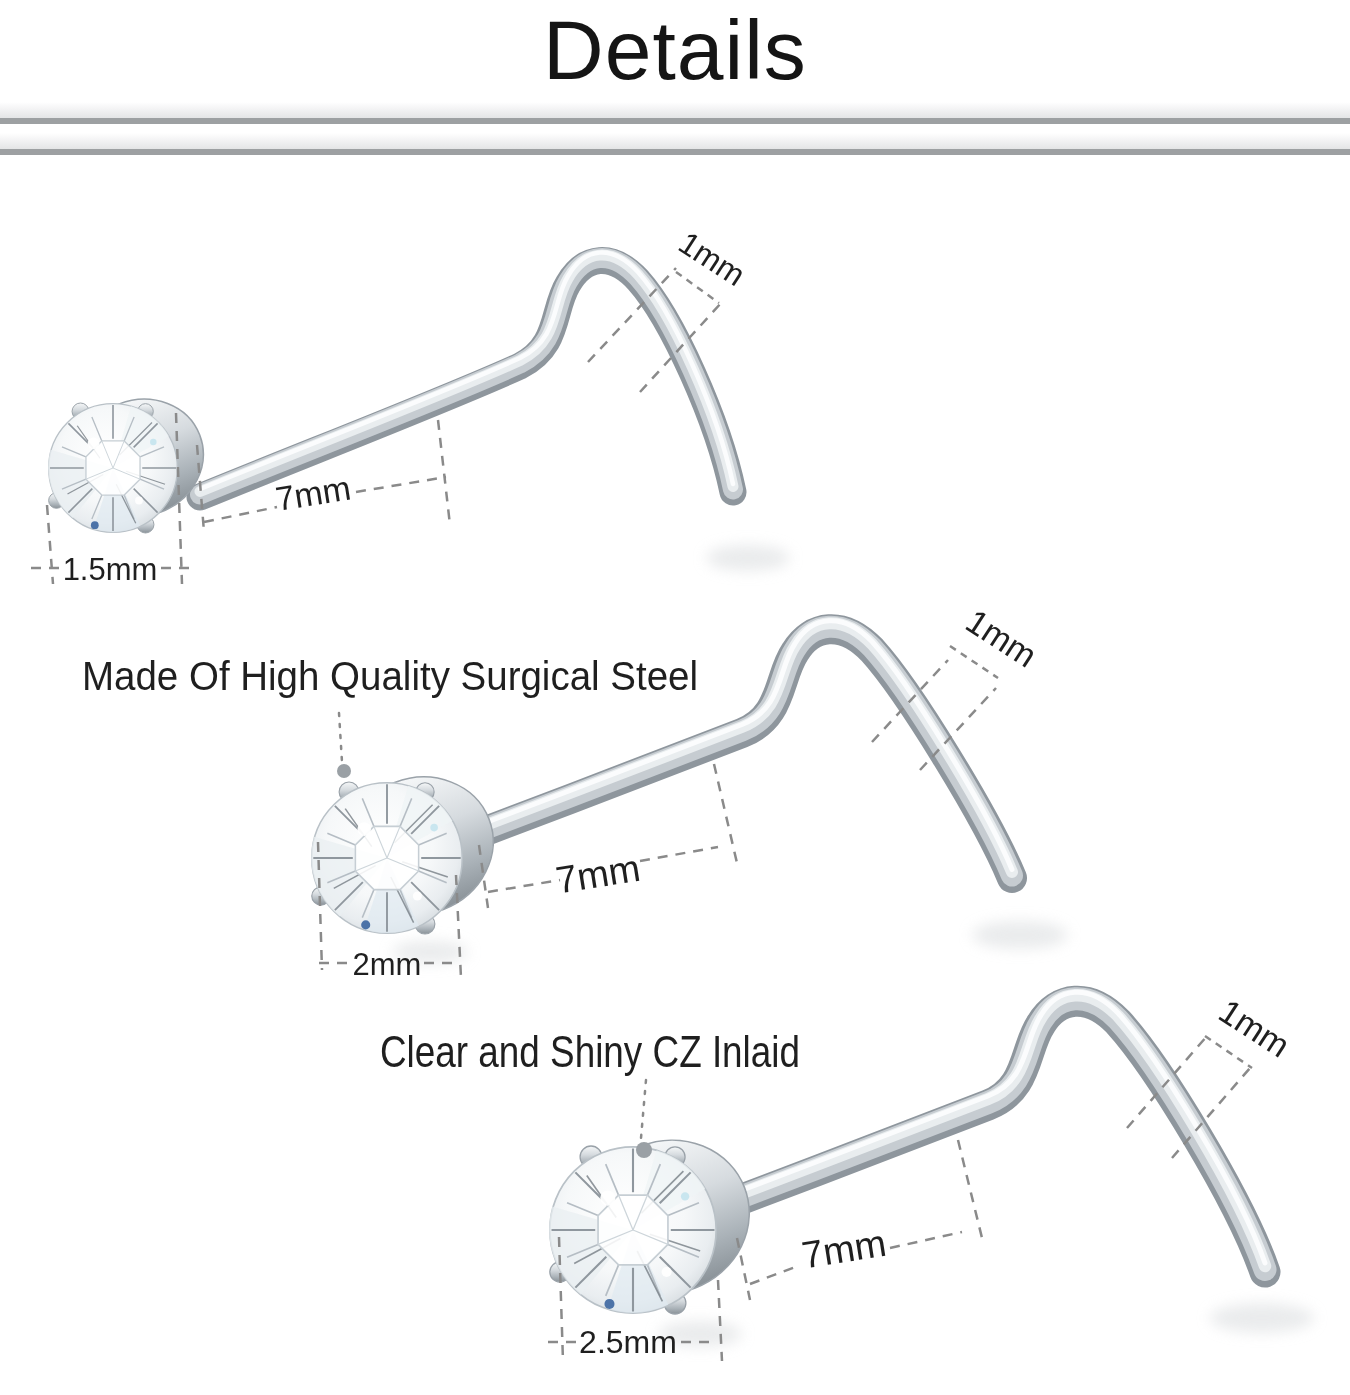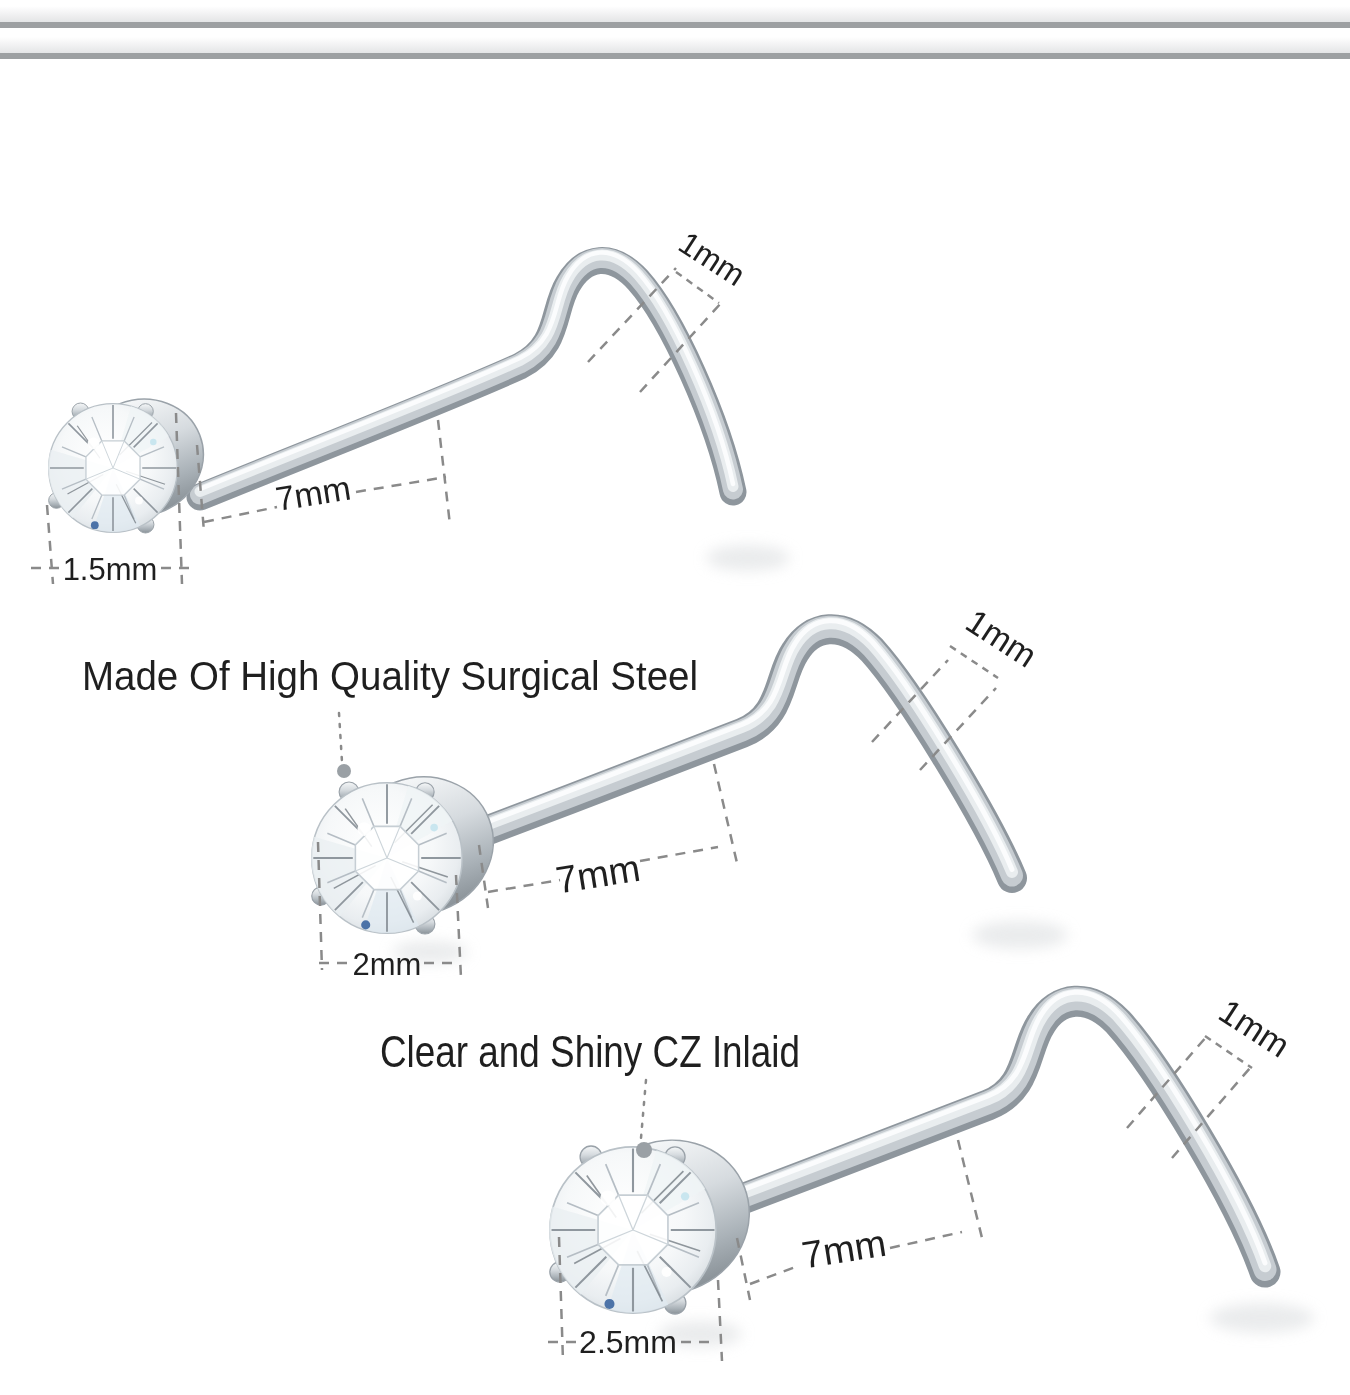--- a/index.html
+++ b/index.html
@@ -19,20 +19,21 @@
     background:linear-gradient(to bottom,#ffffff 0%,#f3f3f4 45%,#e4e5e6 100%);
   }
   .rule.second{margin-top:9px;}
   .scene{position:absolute;top:0;left:0;}
   svg text{fill:#1f1f1f;}
 </style>
 </head>
 <body>
 
 <header class="page-header">
+  <h1 class="page-title">Details</h1>
   <div class="rules">
     <div class="rule"></div>
     <div class="rule second"></div>
   </div>
 </header>
 
 <svg class="scene" width="1350" height="1395" viewBox="0 0 1350 1395" font-family="Liberation Sans, sans-serif">
   <defs>
     <radialGradient id="gemRad" cx="45%" cy="40%" r="65%">
       <stop offset="0%" stop-color="#ffffff"></stop>

